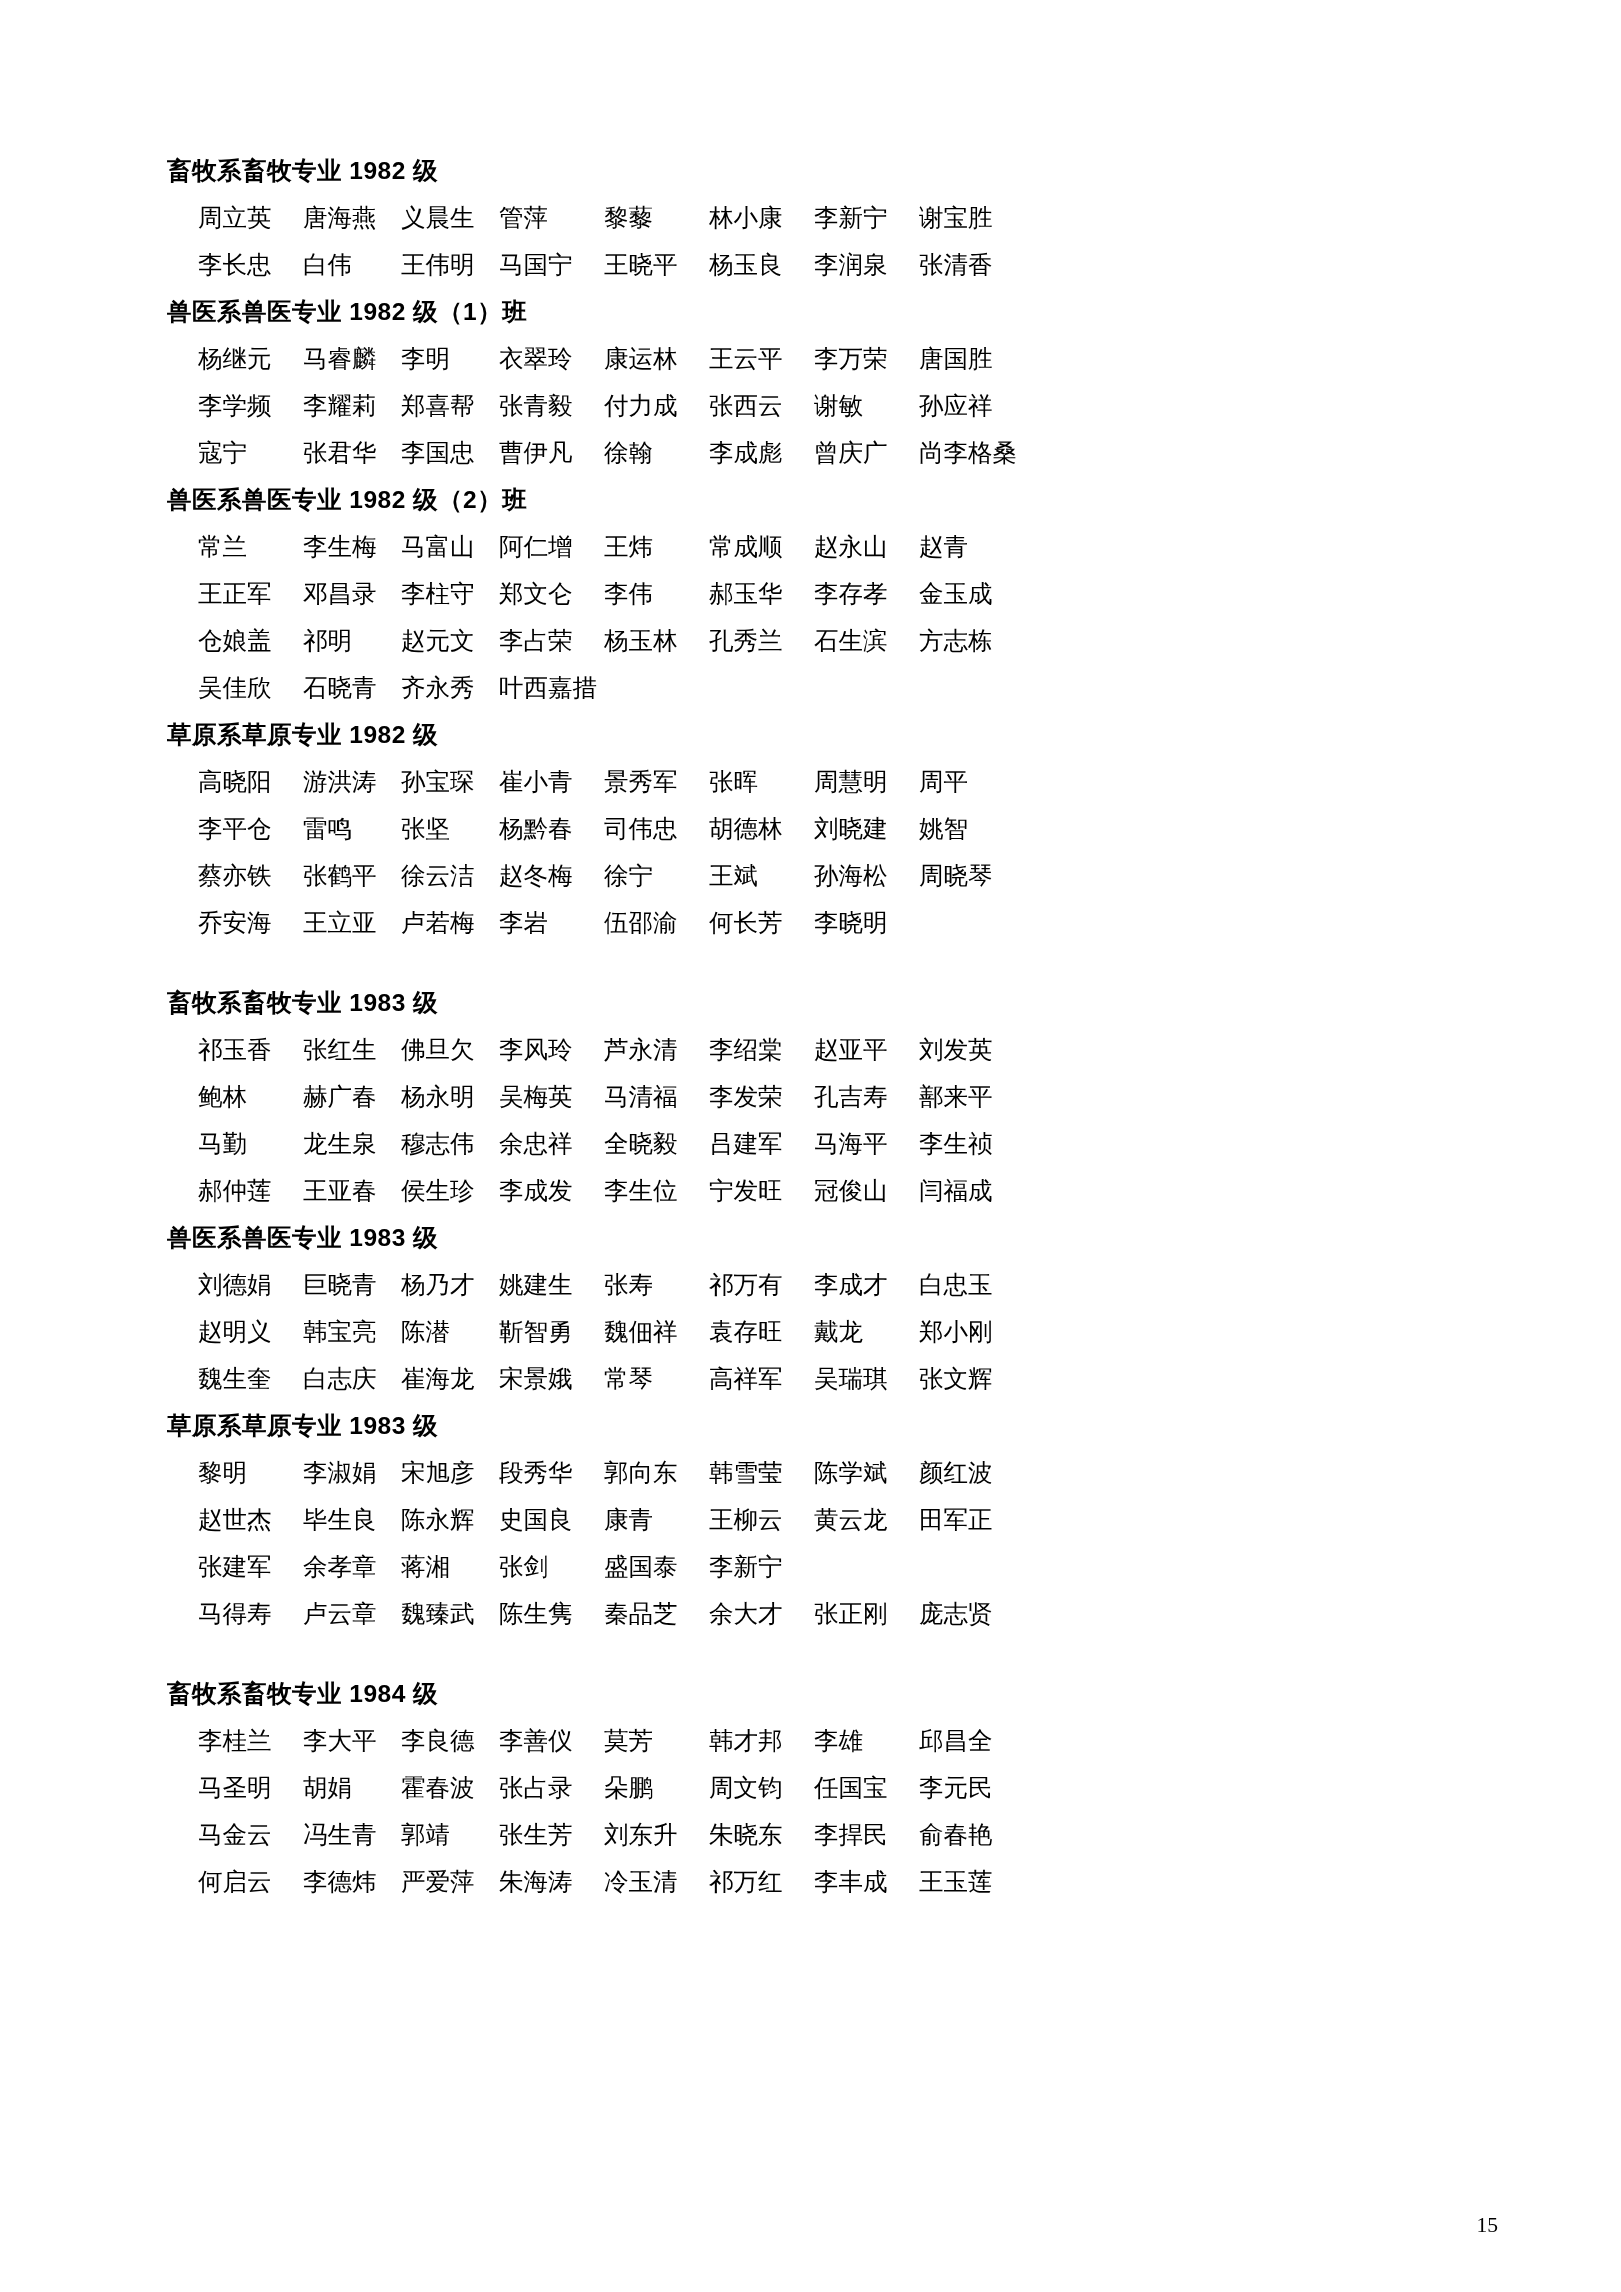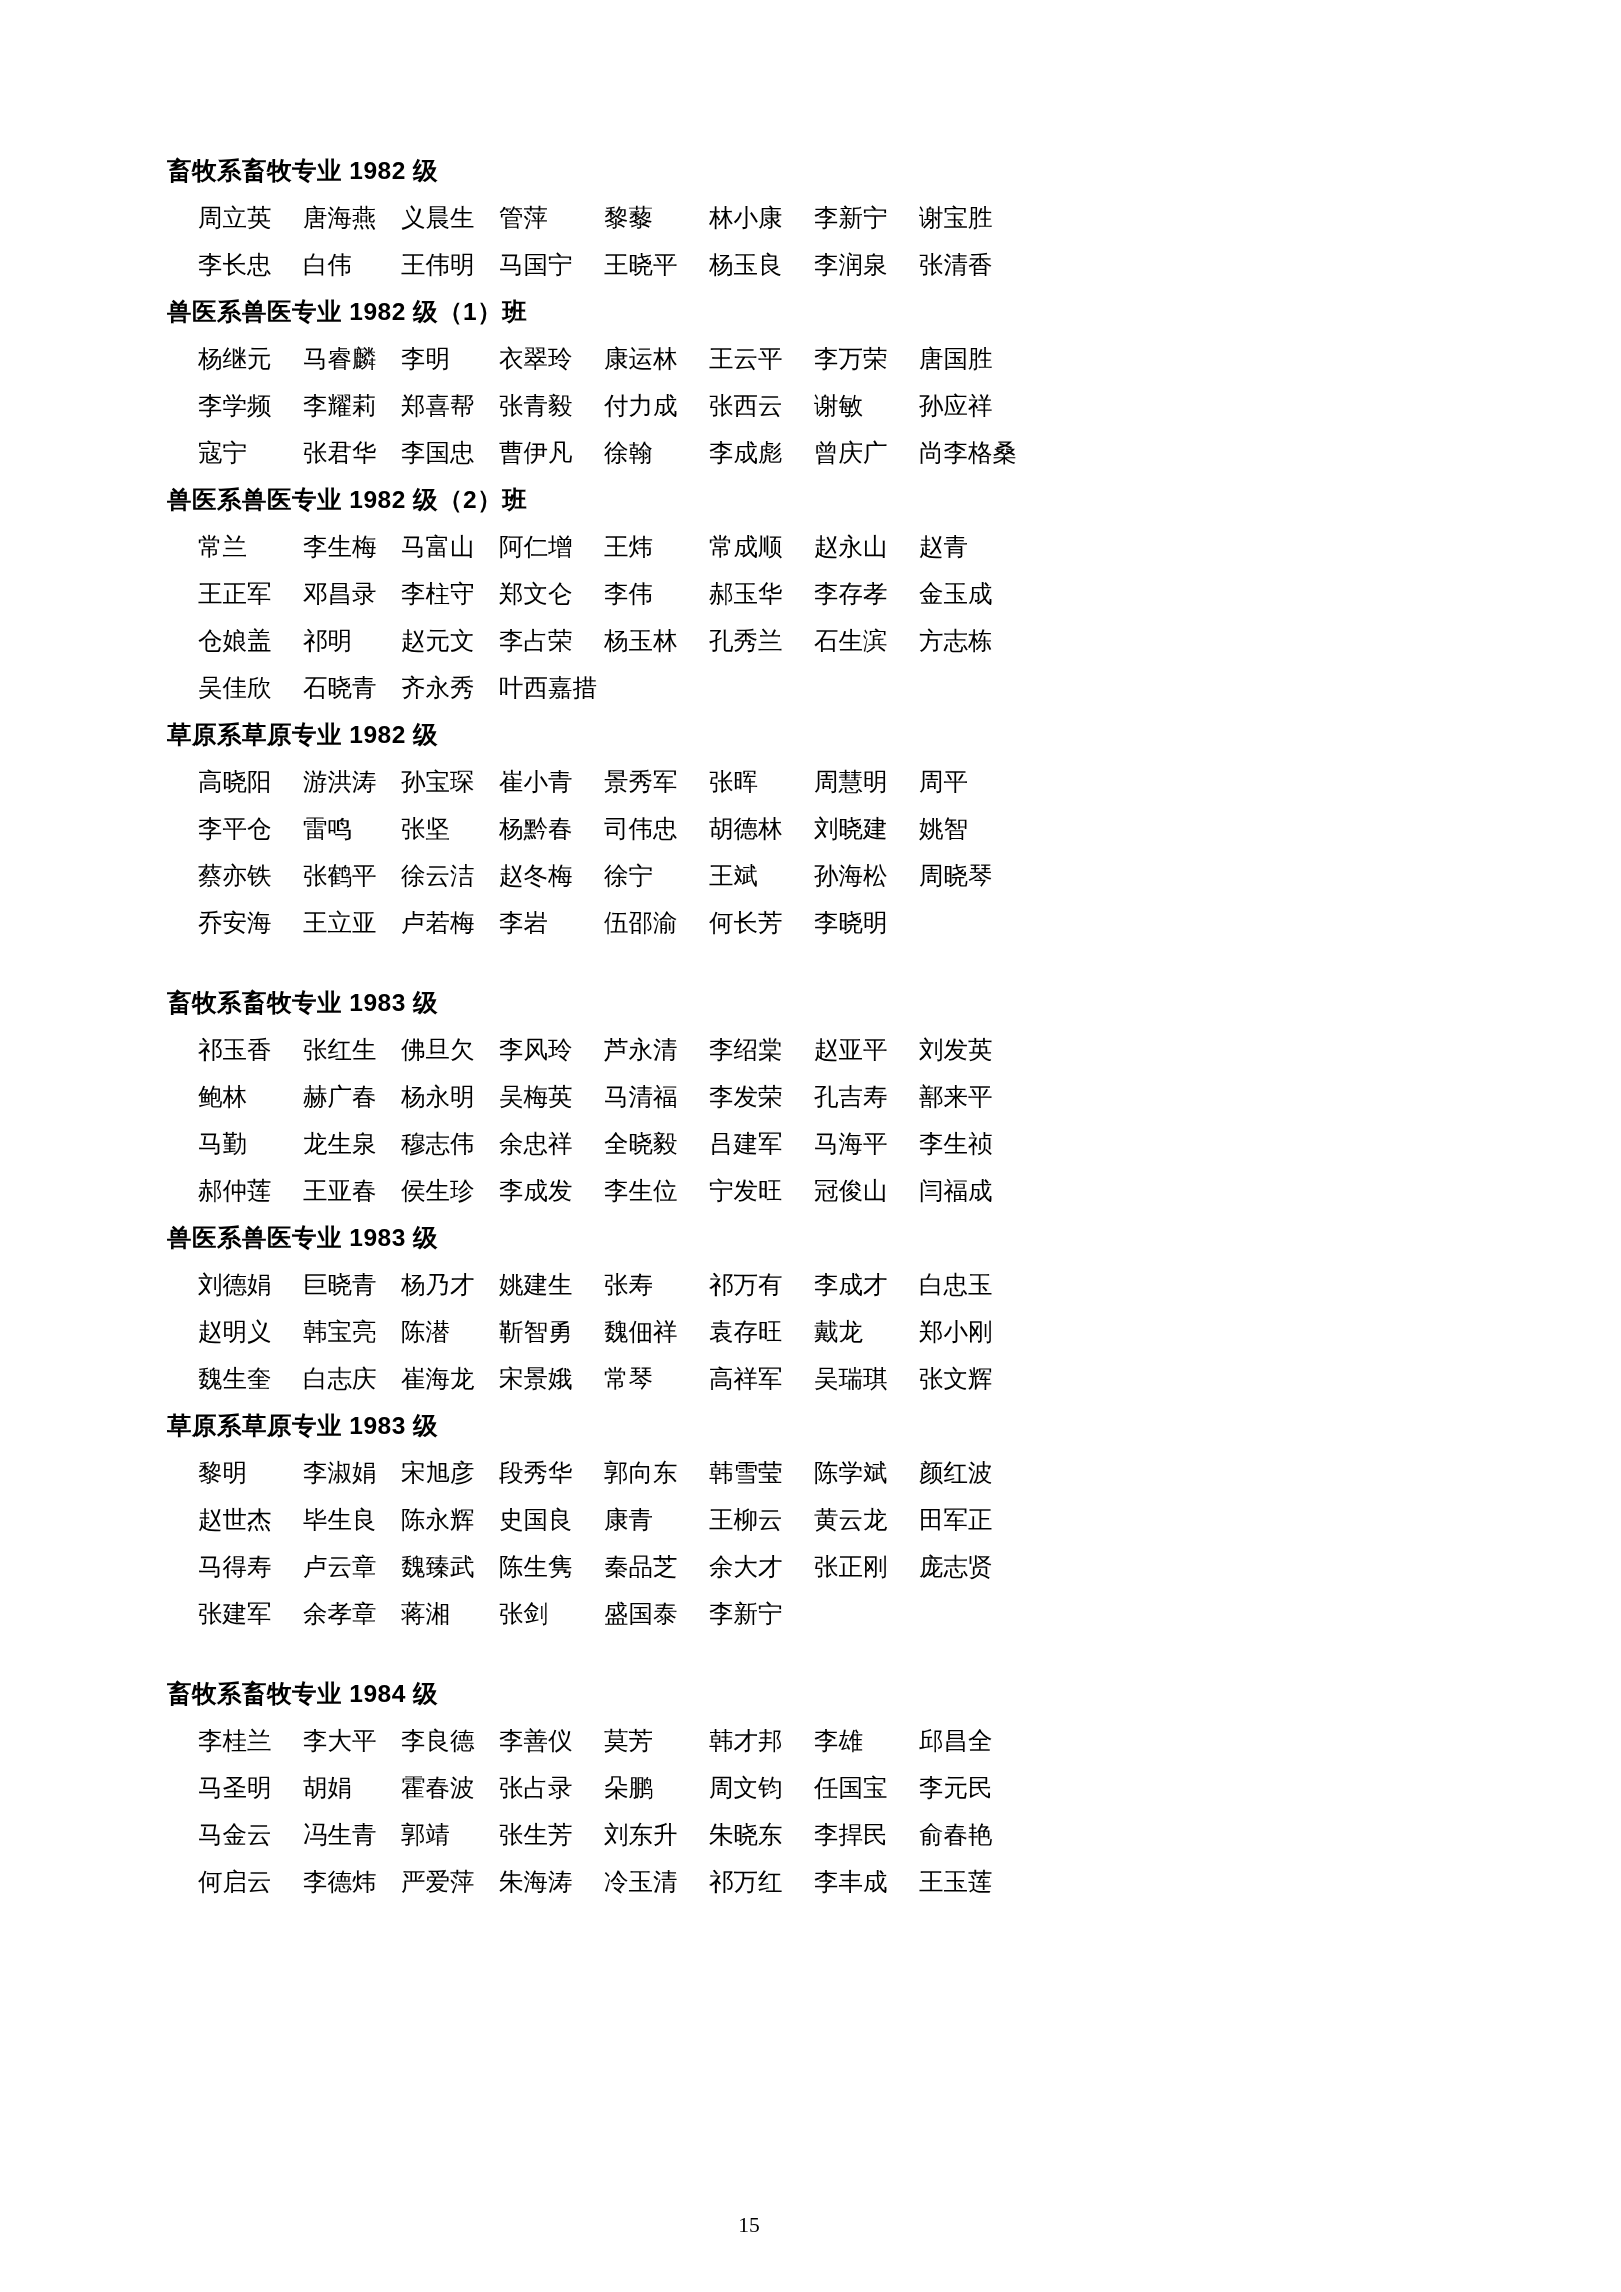--- a/index.html
+++ b/index.html
@@ -74,21 +74,21 @@
     width: 100%;
   }
   .gap {
     height: 33px;
   }
   .page-number {
     position: absolute;
     left: 0;
     right: 0;
     bottom: 55px;
-    text-align: center;
+    text-align: right;
     font-size: 21.6px;
     font-family: "Liberation Serif", "DejaVu Serif", serif;
   }
 </style>
 </head>
 <body>
 
 <div id="page">
   <div class="doc-body" id="doc-body">
       <div class="section">
@@ -422,39 +422,39 @@
               <td>赵世杰</td>
               <td>毕生良</td>
               <td>陈永辉</td>
               <td>史国良</td>
               <td><span class="n2">康青</span></td>
               <td>王柳云</td>
               <td>黄云龙</td>
               <td>田军正</td>
             </tr>
             <tr>
+              <td>张建军</td>
+              <td>余孝章</td>
+              <td><span class="n2">蒋湘</span></td>
+              <td><span class="n2">张剑</span></td>
+              <td>盛国泰</td>
+              <td>李新宁</td>
+              <td></td>
+              <td></td>
+            </tr>
+            <tr>
               <td>马得寿</td>
               <td>卢云章</td>
               <td>魏臻武</td>
               <td>陈生隽</td>
               <td>秦品芝</td>
               <td>余大才</td>
               <td>张正刚</td>
               <td>庞志贤</td>
             </tr>
-            <tr>
-              <td>张建军</td>
-              <td>余孝章</td>
-              <td><span class="n2">蒋湘</span></td>
-              <td><span class="n2">张剑</span></td>
-              <td>盛国泰</td>
-              <td>李新宁</td>
-              <td></td>
-              <td></td>
-            </tr>
           </tbody>
         </table>
       </div>
       <div class="gap"></div>
       <div class="section">
         <div class="section-title">畜牧系畜牧专业 1984 级</div>
         <table class="names-table">
           <colgroup>
             <col class="c0">
             <col class="c1">

